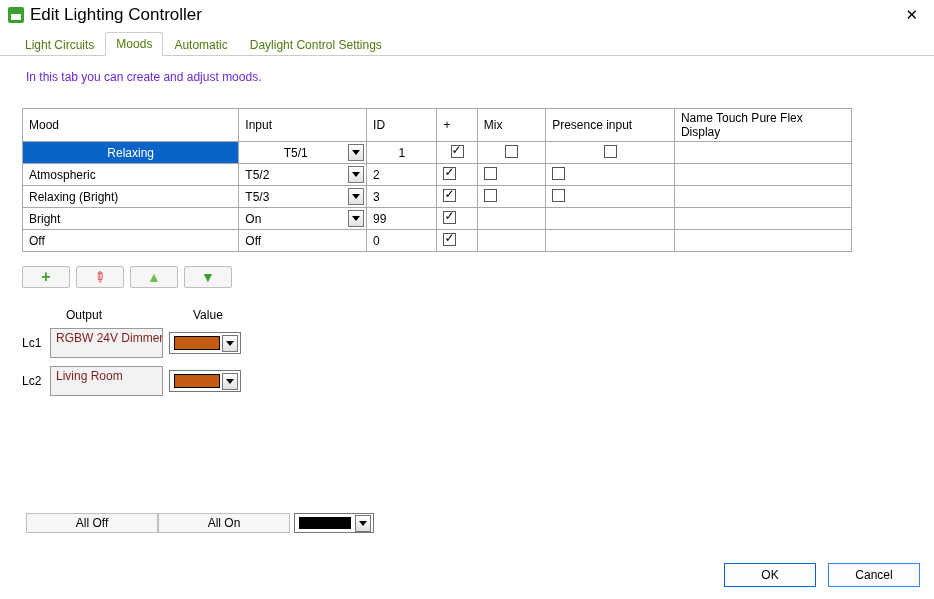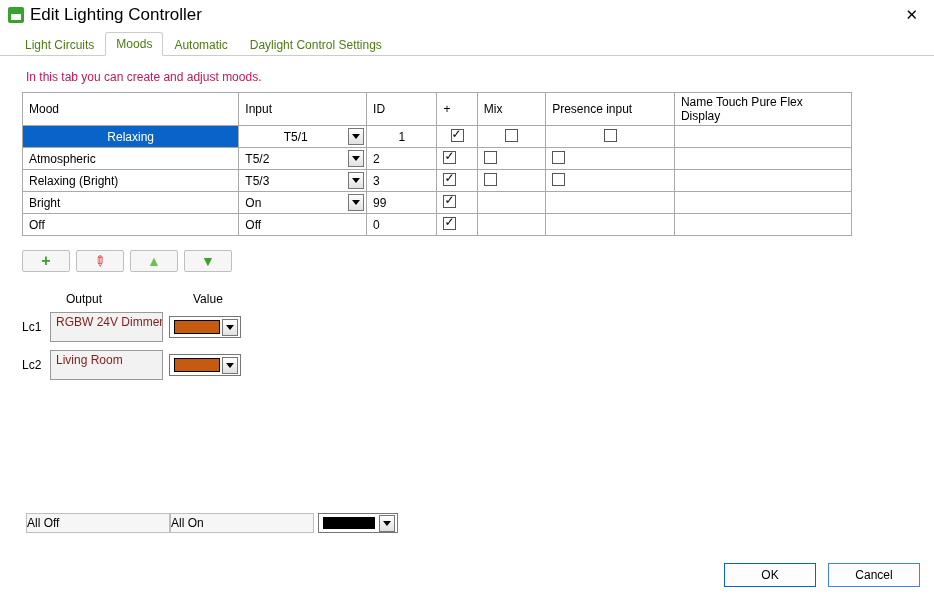--- a/index.html
+++ b/index.html
@@ -8,21 +8,21 @@
     .titlebar { display: flex; align-items: center; height: 30px; padding: 0 8px; }
     .titlebar .icon { width: 16px; height: 16px; margin-right: 6px; }
     .titlebar .title { flex: 1; font-size: 17px; color: #000; }
     .titlebar .close { font-size: 15px; cursor: pointer; padding: 4px 8px; }
 
     .tabstrip { display: flex; align-items: flex-end; padding: 0 14px; height: 26px; border-bottom: 1px solid #ccc; }
     .tab { padding: 4px 10px; color: #4d7c0f; cursor: pointer; border: 1px solid transparent; border-bottom: none; position: relative; top: 1px; }
     .tab.active { background: #fff; border-color: #ccc; border-bottom: 1px solid #fff; border-radius: 3px 3px 0 0; }
 
     .content { padding: 10px 22px; }
-    .tabdesc { margin: 4px 0 8px 4px; color: #be185d; }
+    .tabdesc { margin: 4px 0 24px 4px; color: #6d28d9; }
 
     table.moods { border-collapse: collapse; width: 830px; }
     table.moods th, table.moods td { border: 1px solid #a9a9a9; padding: 2px 6px; text-align: left; vertical-align: middle; height: 22px; background: #fff; }
     table.moods th { font-weight: normal; background: #fff; }
     table.moods tr.selected td { background: #0a63c9; color: #fff; text-align: center; }
     table.moods tr.selected td.inputcell, table.moods tr.selected td.idcell, table.moods tr.selected td.chkcell,
     table.moods tr.selected td.pcell, table.moods tr.selected td.ncell { background: #fff; color: #000; }
 
     .col-mood { width: 215px; margin-top: 48px; }
     .col-input { width: 127px; }
@@ -50,21 +50,21 @@
     .output-header { display: flex; gap: 14px; margin-left: 44px; margin-bottom: 6px; }
     .output-header span { display: inline-block; width: 113px; }
     .lc-row { display: flex; align-items: center; gap: 6px; margin-bottom: 8px; }
     .lc-label { width: 22px; }
     .lc-out { width: 113px; height: 30px; border: 1px solid #999; background: #f2f2f2; color: #7f1d1d; padding: 2px 5px; overflow: hidden; white-space: nowrap; }
     .lc-value { width: 72px; height: 22px; border: 1px solid #767676; display: flex; align-items: center; position: relative; }
     .swatch { width: 46px; height: 14px; margin-left: 4px; background: #c55a11; border: 1px solid #000; }
     .lc-value .dropdown-btn { position: static; margin-left: auto; margin-right: 2px; }
 
     .bottom-row { position: absolute; left: 26px; bottom: 66px; display: flex; align-items: center; }
-    .wide-btn { width: 144px; height: 20px; border: 1px solid #bfbfbf; background: #f6f6f6; text-align: left; line-height: 18px; cursor: pointer; }
+    .wide-btn { width: 132px; height: 20px; border: 1px solid #bfbfbf; background: #f6f6f6; text-align: center; line-height: 18px; cursor: pointer; }
     .black-select { width: 80px; height: 20px; border: 1px solid #767676; display: flex; align-items: center; margin-left: 4px; }
     .black-swatch { width: 52px; height: 12px; background: #000; margin-left: 4px; border: 1px solid #000; }
     .black-select .dropdown-btn { position: static; margin-left: auto; margin-right: 2px; }
 
     .dialog-footer { position: absolute; right: 14px; bottom: 12px; display: flex; gap: 12px; }
     .dialog-btn { width: 92px; height: 24px; border: 1px solid #3b82f6; background: #fdfdfd; border-radius: 0; cursor: pointer; }
     .dialog-btn.primary { border-color: #0a63c9; }
   </style>
 </head>
 <body>

